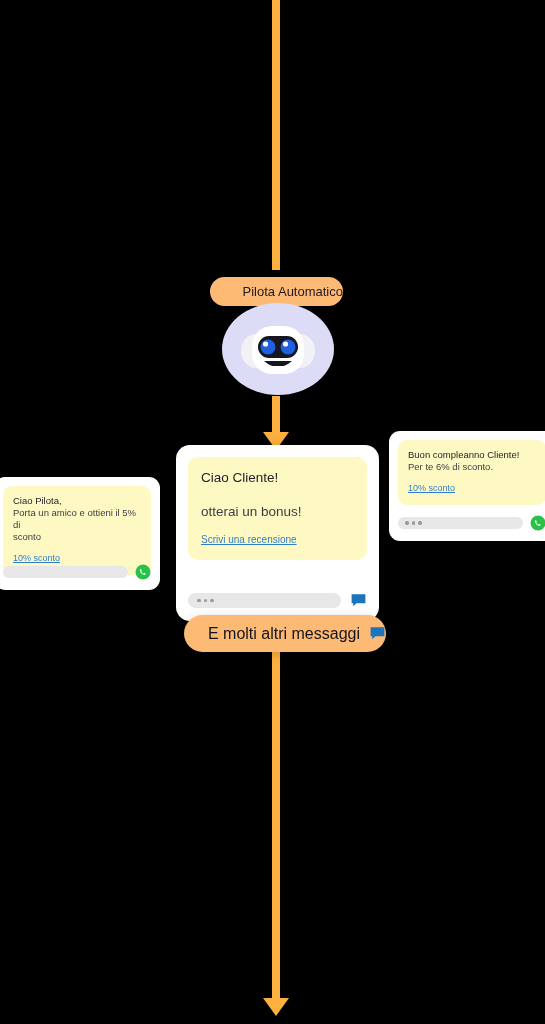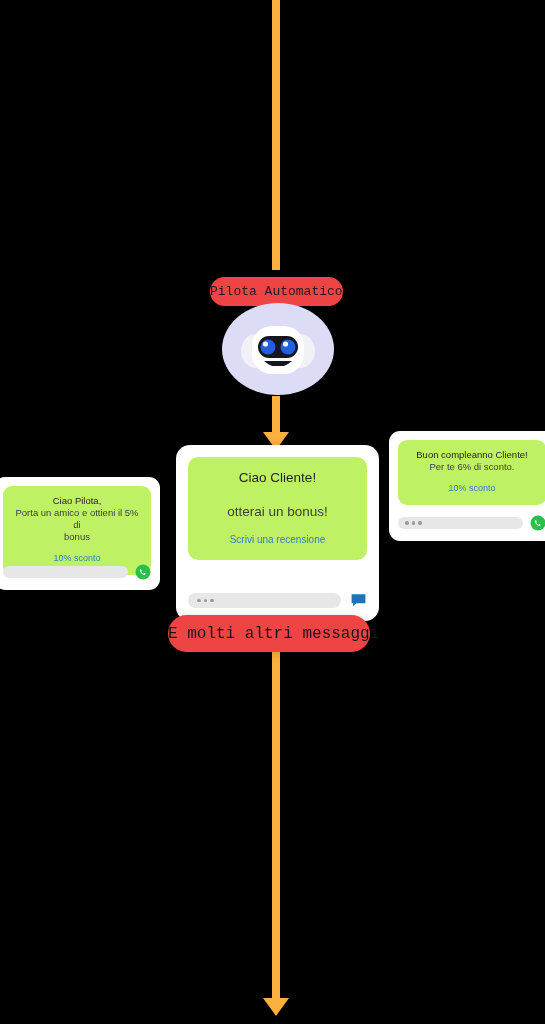--- a/index.html
+++ b/index.html
@@ -59,40 +59,39 @@
     top: 432px;
   }
   .arrow-bottom {
     left: 263px;
     top: 998px;
   }
 
   
   .pill {
     position: absolute;
-    background: #ef4444;
+    background: #fdba74;
     border-radius: 999px;
     box-shadow: 0 2px 10px rgba(0,0,0,0.16);
     display: flex;
     align-items: center;
-    justify-content: flex-start;
+    justify-content: flex-end;
     gap: 9px;
     white-space: nowrap;
-    font-family: Liberation Mono, monospace;
   }
   .pill-autopilot {
     left: 210px;
     top: 277px;
     width: 133px;
     height: 29px;
     font-size: 13px;
     color: #1b1b23;
   }
   .pill-more {
-    left: 168px;
+    left: 184px;
     top: 615px;
     width: 202px;
     height: 37px;
     font-size: 16px;
     color: #14141c;
   }
 
   
   .avatar {
     position: absolute;
@@ -132,24 +131,23 @@
   .card-right {
     left: 389px;
     top: 431px;
     width: 166px;
     height: 110px;
     border-radius: 11px;
     padding: 9px;
   }
 
   .bubble {
-    background: #bef264;
+    background: #fef9c3;
     border-radius: 9px;
     box-sizing: border-box;
-    text-align: center;
   }
   .card-main .bubble {
     padding: 12px 13px 13px 13px;
     border-radius: 10px;
   }
   .card-left .bubble,
   .card-right .bubble {
     padding: 9px 10px 10px 10px;
   }
 
@@ -164,20 +162,21 @@
   .card-left .bubble-text,
   .card-right .bubble-text {
     font-size: 9.5px;
     line-height: 12px;
   }
   .bubble-text .lead { color: #23232c; }
 
   .bubble-link {
     display: inline-block;
     color: #2F7ECA;
+    text-decoration: underline;
   }
   .card-main .bubble-link {
     font-size: 10px;
     margin-top: 14px;
   }
   .card-left .bubble-link,
   .card-right .bubble-link {
     font-size: 9px;
     margin-top: 10px;
   }
@@ -257,21 +256,21 @@
       <path d="M42 58 Q56 70 70 58 Z" fill="#15161f"></path>
       <path d="M45 63 Q56 69 67 63 Z" fill="#ffffff"></path>
     </svg>
   </div>
 
   <div class="card card-left">
     <div class="bubble">
       <p class="bubble-text">
         <span class="lead">Ciao Pilota,</span><br>
         <span>Porta un amico e ottieni il 5% di</span><br>
-        <span>bonus</span>
+        <span>sconto</span>
       </p>
       <a class="bubble-link">10% sconto</a>
     </div>
     <div class="input-row">
       <div class="input-bar">
         <span class="dots">
             <i></i>
             <i></i>
             <i></i>
           </span>

